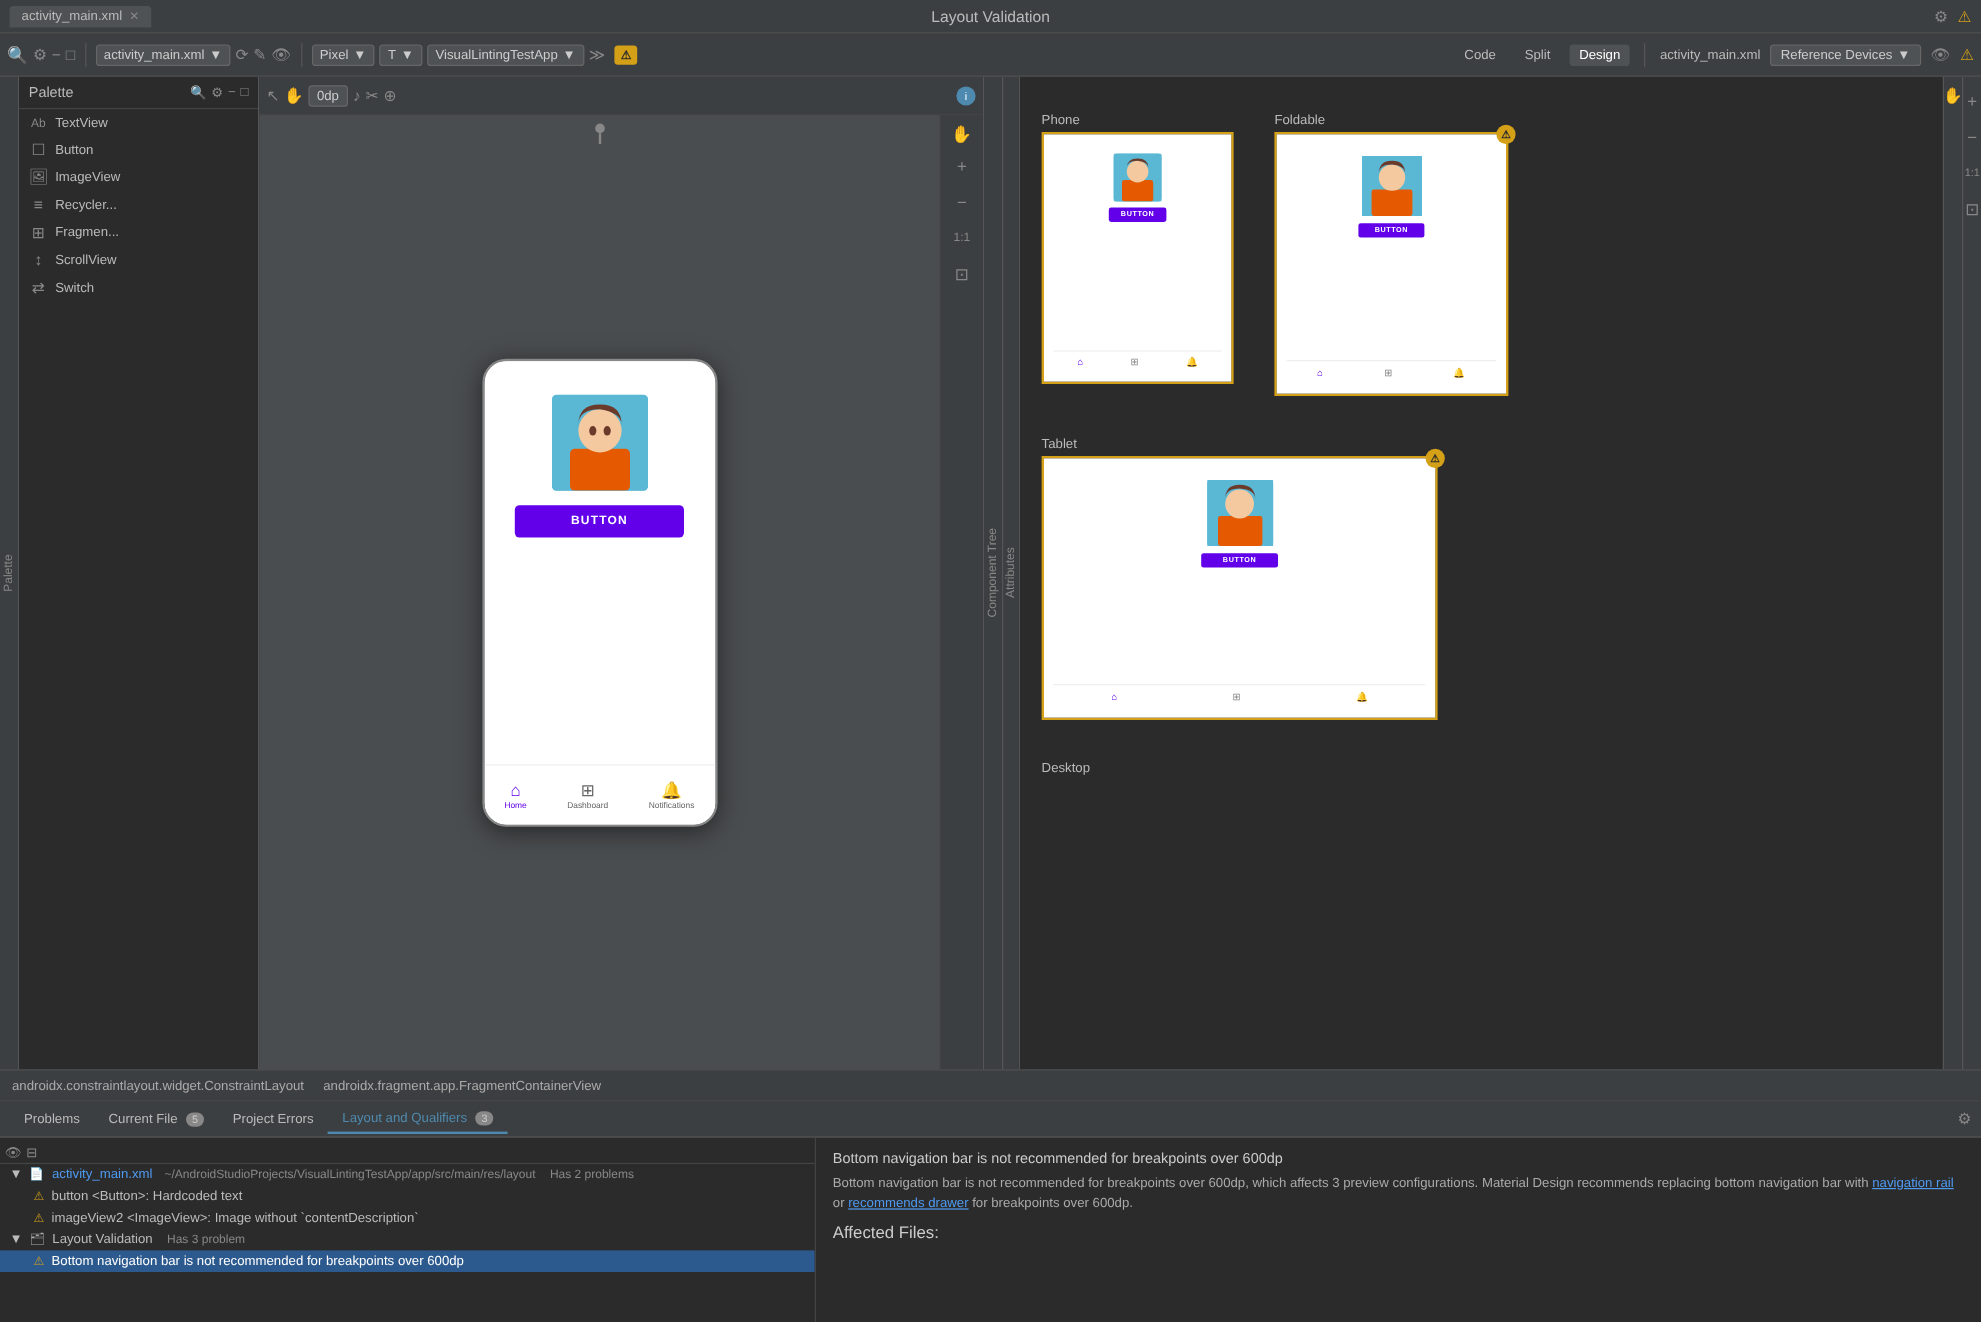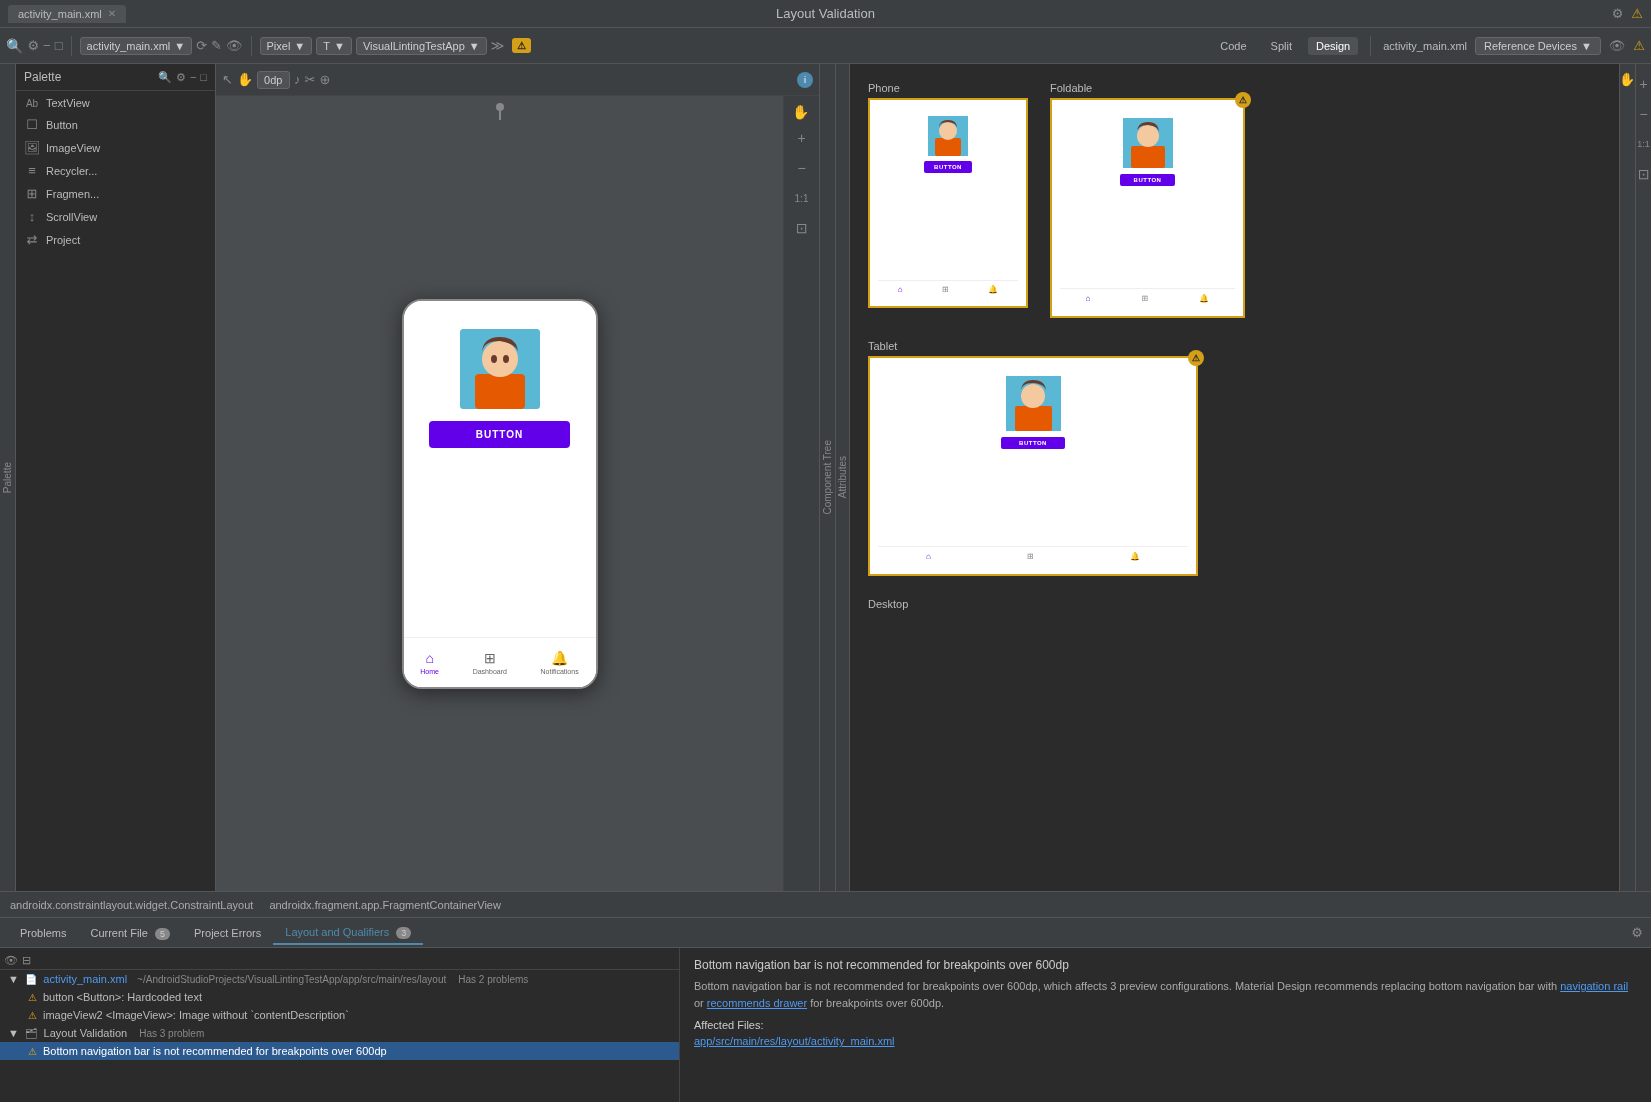--- a/index.html
+++ b/index.html
@@ -403,21 +403,21 @@
       color: #aaa;
       line-height: 1.5;
       margin-bottom: 8px;
     }
     .detail-link {
       color: #4e9af1;
       text-decoration: underline;
       cursor: pointer;
     }
     .detail-section-title {
-      font-size: 11px;
+      font-size: 14px;
       color: #ccc;
       font-weight: 500;
       margin-bottom: 4px;
     }
     .detail-file-link {
       font-size: 11px;
       color: #4e9af1;
       text-decoration: underline;
       cursor: pointer;
     }
@@ -453,22 +453,23 @@
     .component-label {
       writing-mode: vertical-rl;
       transform: rotate(180deg);
       font-size: 10px;
       color: #888;
     }
 
     .devices-grid {
       display: flex;
       flex-wrap: wrap;
-      gap: 12px;
+      gap: 24px;
       padding: 8px;
+      margin-top: 12px;
     }
     .lv-top-btn {
       padding: 3px 8px;
       font-size: 11px;
       color: #bbb;
       cursor: pointer;
       border-radius: 3px;
       background: none;
       border: none;
     }
@@ -588,21 +589,21 @@
         <div class="palette-item">
           <span class="palette-item-icon">⊞</span>
           <span>Fragmen...</span>
         </div>
         <div class="palette-item">
           <span class="palette-item-icon">↕</span>
           <span>ScrollView</span>
         </div>
         <div class="palette-item">
           <span class="palette-item-icon">⇄</span>
-          <span>Project</span>
+          <span>Switch</span>
         </div>
       </div>
     </div>
   </div>
 
   <div style="display:flex;flex-direction:column;flex:1;background:#3c3f41;position:relative;">
 
     <div class="canvas-toolbar">
       <span style="font-size:13px;color:#888;cursor:pointer;">↖</span>
       <span style="font-size:13px;color:#888;cursor:pointer;">✋</span>
@@ -836,16 +837,15 @@
       <div class="detail-title">Bottom navigation bar is not recommended for breakpoints over 600dp</div>
       <div class="detail-text">
         <span>Bottom navigation bar is not recommended for breakpoints over 600dp, which affects 3 preview configurations. Material Design recommends replacing bottom navigation bar with</span>
         <span> </span>
         <span class="detail-link">navigation rail</span>
         <span> or </span>
         <span class="detail-link">recommends drawer</span>
         <span> for breakpoints over 600dp.</span>
       </div>
       <div class="detail-section-title">Affected Files:</div>
-      <div class="detail-file-link">app/src/main/res/layout/activity_main.xml</div>
     </div>
   </div>
 </div>
 
 </body></html>

